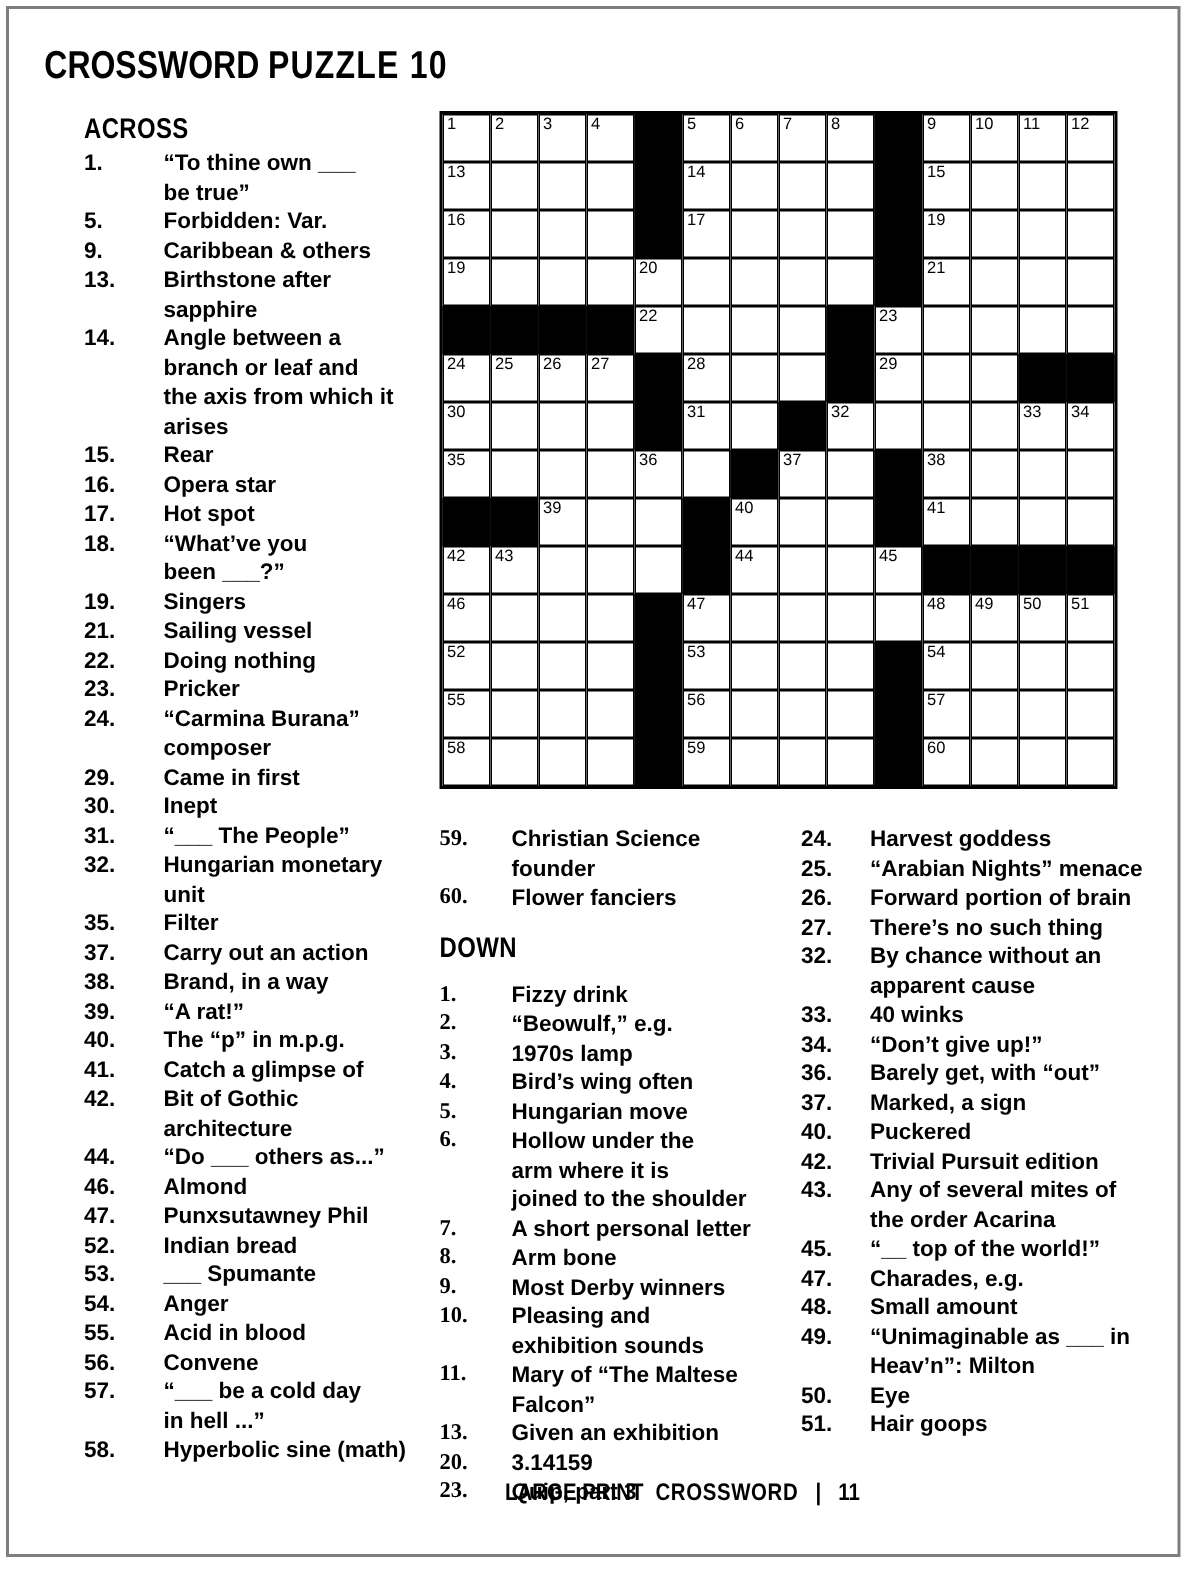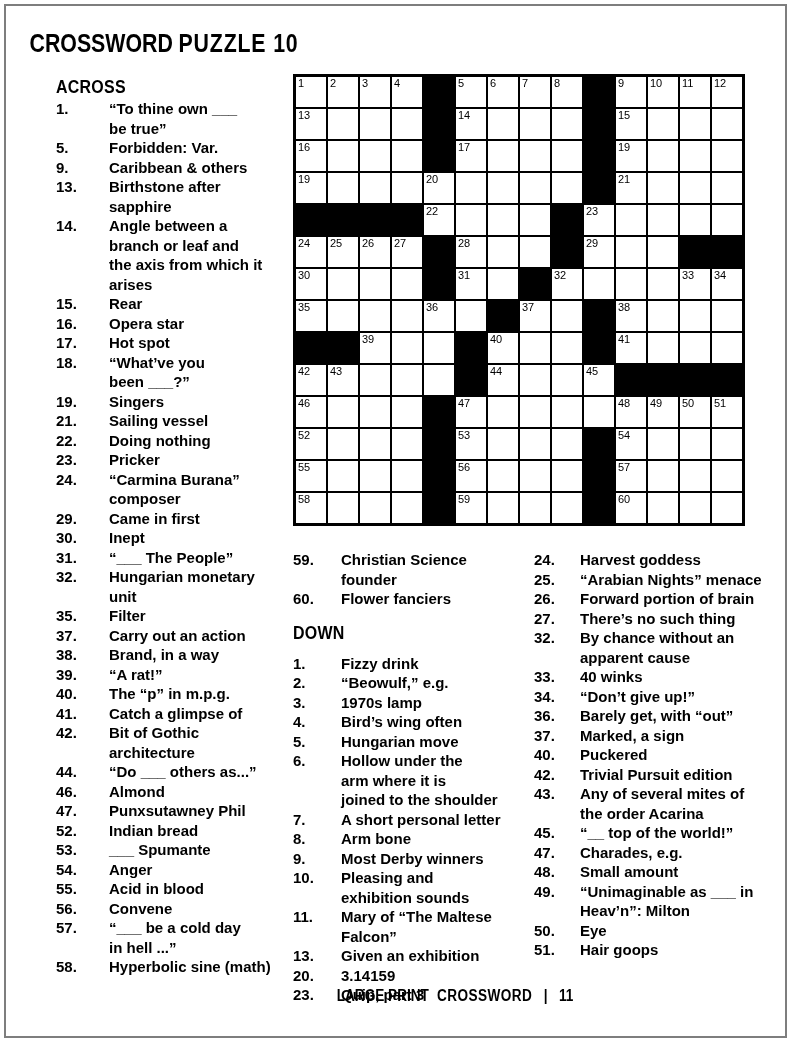--- a/index.html
+++ b/index.html
@@ -38,21 +38,21 @@
     font-size: 19px; font-weight: 800;
     transform: scaleX(0.84); transform-origin: left center;
     letter-spacing: 0.3px;
     height: 22px; line-height: 22px;
   }
   .col-left .col-header { margin-bottom: 1px; }
   .down-header { margin-top: 13px; margin-bottom: 10px; }
   .clue { display: flex; align-items: flex-start; }
   .cnum { flex: none; }
   .col-left  .cnum { width: 53px; }
-  .col-middle .cnum { width: 48px; }
+  .col-middle .cnum { width: 48px; font-family: Liberation Serif, serif; }
   .col-right .cnum { width: 46px; }
   .ctext { flex: 1; white-space: pre-line; }
 
   
   .grid {
     position: absolute; left: 293px; top: 74px;
     display: grid;
     grid-template-columns: repeat(14, 32px);
     grid-template-rows: repeat(14, 32px);
     border: 2px solid #000;

